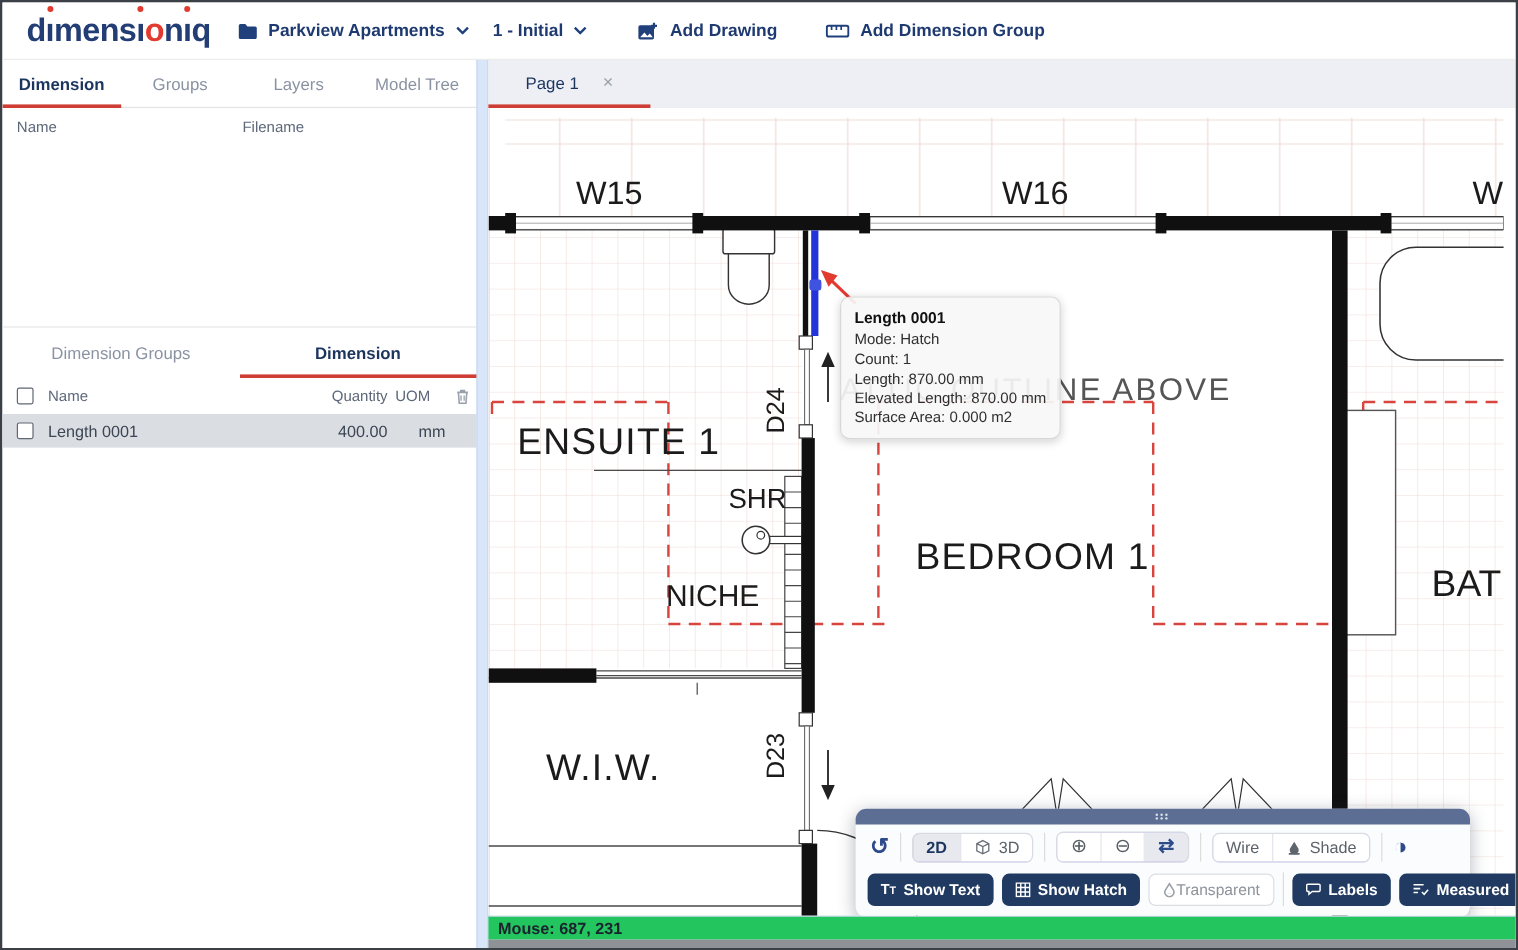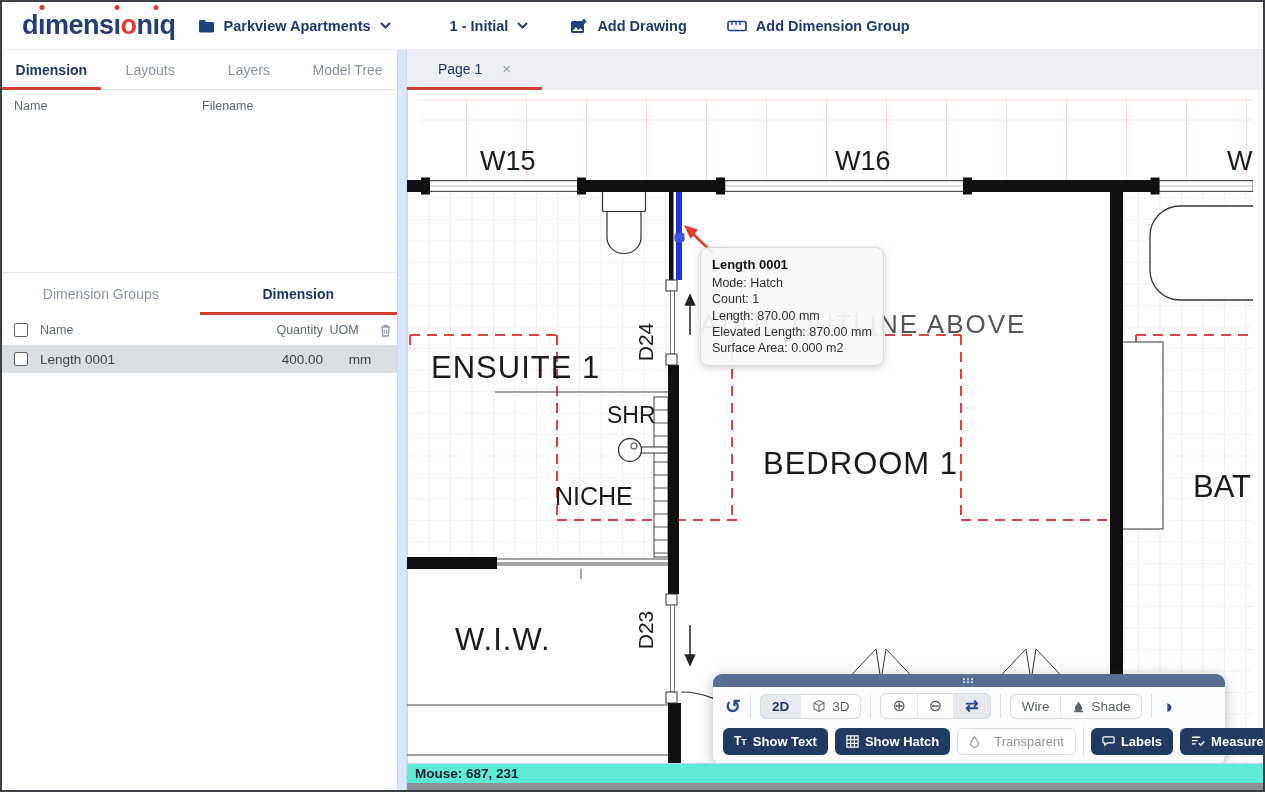--- a/index.html
+++ b/index.html
@@ -5,21 +5,21 @@
 *{box-sizing:border-box;margin:0;padding:0}
 body{font-family:"Liberation Sans",sans-serif;background:#fff}
 .win{width:1265px;height:792px;border:2px solid #3a4046;display:flex;flex-direction:column;background:#fff;overflow:hidden;position:relative}
 
 .hdr{height:48px;flex:none;display:flex;align-items:center;padding-left:20px;border-bottom:1px solid #ececec;background:#fff}
 .logo{font-size:27px;font-weight:700;color:#233e74;letter-spacing:-.5px;display:flex;align-items:baseline;line-height:1}
 .logo .red{color:#e23a2e}
 .logo .li{position:relative;display:inline-block}
 .logo .li::after{content:"";position:absolute;width:5px;height:5px;border-radius:50%;background:#e23a2e;top:-7px;left:50%;transform:translateX(-50%)}
 .hitem{display:flex;align-items:center;gap:9px;color:#1e3a70;font-weight:700;font-size:14.5px;cursor:pointer}
-.hm1{margin-left:22px}.hm2{margin-left:59px}.hm3{margin-left:42px}.hm4{margin-left:40px}
+.hm1{margin-left:22px}.hm2{margin-left:20px}.hm3{margin-left:42px}.hm4{margin-left:40px}
 
 .main{flex:1;display:flex;min-height:0}
 .lpanel{width:395px;flex:none;background:#fff;display:flex;flex-direction:column}
 .ltabs{height:40px;flex:none;display:flex;border-bottom:1px solid #e4e4e4}
 .ltab{flex:1;display:flex;align-items:center;justify-content:center;font-size:14px;color:#8a93a2;position:relative;cursor:pointer}
 .ltab.active{color:#1c355f;font-weight:700}
 .ltab.active::after{content:"";position:absolute;left:0;right:0;bottom:-1px;height:3px;background:#cf3e35}
 .trow{display:grid;grid-template-columns:188px 1fr 36px;align-items:center;padding-left:12px;height:32px;font-size:12.5px;color:#5c6779}
 .drow{display:grid;grid-template-columns:188px 1fr 36px;align-items:center;padding-left:12px;height:31px;background:#e9eaeb;font-size:13.5px;color:#414b5a;border-bottom:1px solid #e0e0e0}
 .spacer1{height:150px;flex:none}
@@ -34,21 +34,21 @@
 .celluom{display:flex;align-items:center;justify-content:center;gap:21px}
 .cb{width:14px;height:14px;border:1.5px solid #5f6774;border-radius:2px;background:#fff;display:inline-block}
 .splitter{width:10px;flex:none;background:#d9e5f8;border-left:1px solid #c9d8ef;border-right:1px solid #c9d8ef}
 
 .rcol{flex:1;display:flex;flex-direction:column;min-width:0}
 .tabstrip{height:40px;flex:none;background:#edeff4;display:flex}
 .ptab{width:135px;display:flex;align-items:center;justify-content:center;gap:20px;font-size:14px;color:#1c355f;border-bottom:3px solid #cf3e35;cursor:pointer}
 .ptab .x{color:#9aa0ab;font-size:15px}
 .canvas{flex:1;position:relative;background:#fff;min-height:0;overflow:hidden}
 svg.plan{position:absolute;left:0;top:0}
-.statusbar{height:20px;flex:none;background:#5eead4;border-top:1px solid #c9d6ea;display:flex;align-items:center;padding-left:8px;font-size:13.5px;font-weight:700;color:#1a222e}
+.statusbar{height:20px;flex:none;background:#22c55e;border-top:1px solid #c9d6ea;display:flex;align-items:center;padding-left:8px;font-size:13.5px;font-weight:700;color:#1a222e}
 .framebar{height:7px;flex:none;background:#8e9196}
 
 .tooltip{position:absolute;left:293px;top:157px;width:184px;background:rgba(247,247,248,.92);border:1px solid #d8d8d8;border-radius:8px;box-shadow:0 2px 8px rgba(0,0,0,.18);padding:9px 11px;z-index:5}
 .tiptitle{font-size:13px;font-weight:700;color:#111;margin-bottom:3px}
 .tipline{font-size:12.5px;color:#2e2e2e;line-height:1.3}
 
 .tbar{position:absolute;left:306px;top:584px;width:512px;z-index:6;border-radius:10px;box-shadow:0 3px 14px rgba(40,50,70,.35);background:#fbfcfd}
 .tgrip{height:13px;background:#5c6e93;border-radius:9px 9px 0 0;display:flex;align-items:center;justify-content:center}
 .dots{display:grid;grid-template-columns:repeat(3,4px);grid-template-rows:repeat(2,3px)}
 .dots i{width:2px;height:2px;background:#dfe5ee;border-radius:50%}
@@ -56,21 +56,21 @@
 .vdiv{width:1px;height:24px;background:#dcdcdc;flex:none}
 .seg{display:flex;border:1px solid #d8dce2;border-radius:6px;overflow:hidden;background:#c4b5fd}
 .segb{padding:4px 11px;font-size:13.5px;color:#5b6169;display:flex;align-items:center;gap:6px;background:#fff;border-right:1px solid #e3e6ea;cursor:pointer}
 .segb:last-child{border-right:none}
 .segb.active{background:#e7e9ee;color:#1c355f;font-weight:700}
 .glyph{font-size:16px;color:#565c64;line-height:1}
 .glyph.blue{color:#2d4a8a;font-weight:700}
 .icbtn{font-size:19px;color:#2d4a8a;line-height:1;cursor:pointer;font-weight:700}
 .row2{display:flex;align-items:center;gap:7px;padding:3px 10px 10px}
 .nbtn{background:#203a61;color:#fff;font-size:13px;font-weight:700;padding:6px 11px;border-radius:6px;display:flex;align-items:center;gap:6px;cursor:pointer;white-space:nowrap}
-.lbtn{background:#fff;color:#8d939b;border:1px solid #dbdee3;font-size:13px;font-weight:400;padding:5px 11px;border-radius:6px;display:flex;align-items:center;gap:14px;cursor:pointer;white-space:nowrap}
+.lbtn{background:#fff;color:#8d939b;border:1px solid #dbdee3;font-size:13px;font-weight:400;padding:5px 11px;border-radius:6px;display:flex;align-items:center;gap:0;cursor:pointer;white-space:nowrap}
 .tticon{display:flex;align-items:baseline;color:#fff;font-weight:700}
 .tticon b{font-size:12px}.tticon s{font-size:9px;text-decoration:none}
 </style>
 </head>
 <body>
 
 <div class="win">
 
   <div class="hdr">
     <div class="logo">
@@ -117,21 +117,21 @@
         </svg>
       <span>Add Dimension Group</span>
     </div>
   </div>
 
   <div class="main">
 
     <div class="lpanel">
       <div class="ltabs">
         <div class="ltab active">Dimension</div>
-        <div class="ltab">Layouts</div>
+        <div class="ltab">Groups</div>
         <div class="ltab">Layers</div>
         <div class="ltab">Model Tree</div>
       </div>
       <div class="trow">
         <span>Name</span>
         <span>Filename</span>
         <span></span>
       </div>
       <div class="spacer1"></div>
       <div class="sect2">

